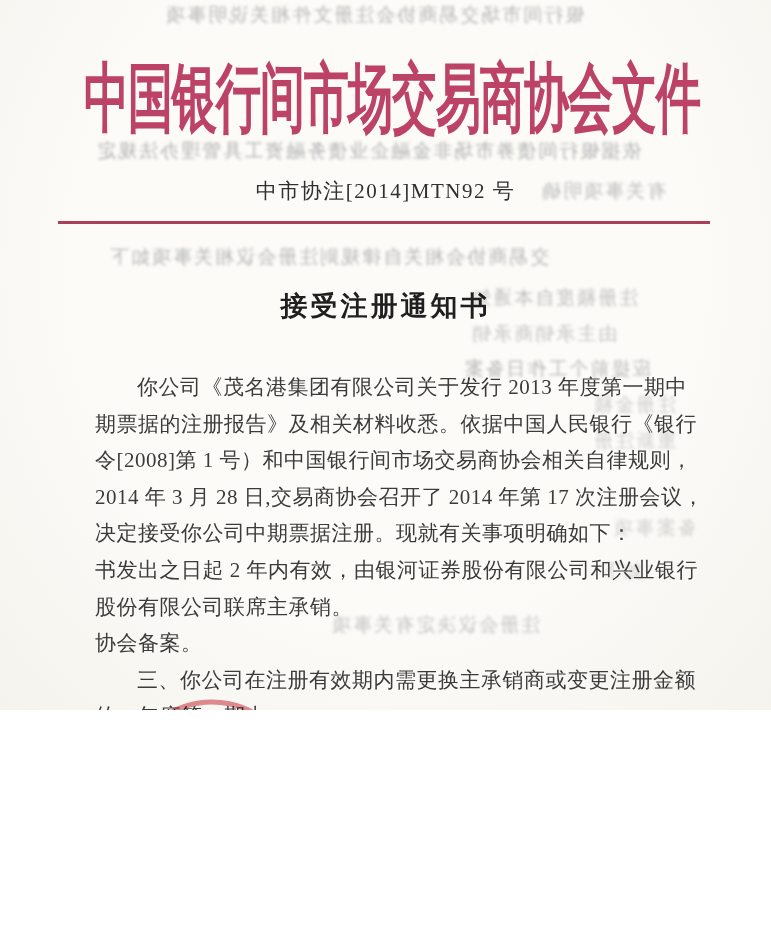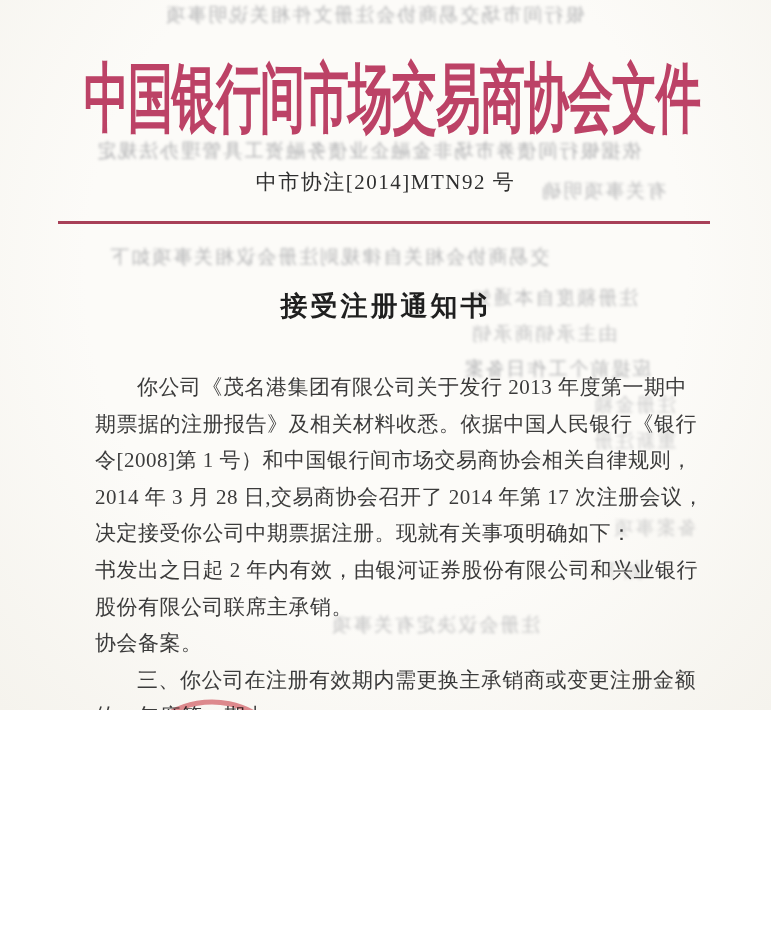--- a/index.html
+++ b/index.html
@@ -9,21 +9,21 @@
     font-family:"Liberation Serif","DejaVu Serif",serif;
     text-decoration:underline;
   }
   .header-title {
     position:absolute; left:84px; top:48px; width:640px;
     color:#bc4266; font-weight:bold; font-size:45px; letter-spacing:-1px;
     white-space:nowrap; transform:scaleY(1.68); transform-origin:top left;
     z-index:2;
   }
   .doc-number {
-    position:absolute; left:0; top:168px; width:100%; text-align:center;
+    position:absolute; left:0; top:177px; width:100%; text-align:center;
     font-size:21px; color:#2f2f2f; letter-spacing:1.5px; z-index:2;
   }
   .red-rule {
     position:absolute; left:58px; top:221px; width:652px; height:3px;
     background:#a84058; z-index:2;
   }
   .notice-title {
     position:absolute; left:0; top:288px; width:100%; text-align:center;
     font-size:27px; font-weight:bold; color:#1f1f1f; letter-spacing:3px; z-index:2;
   }

